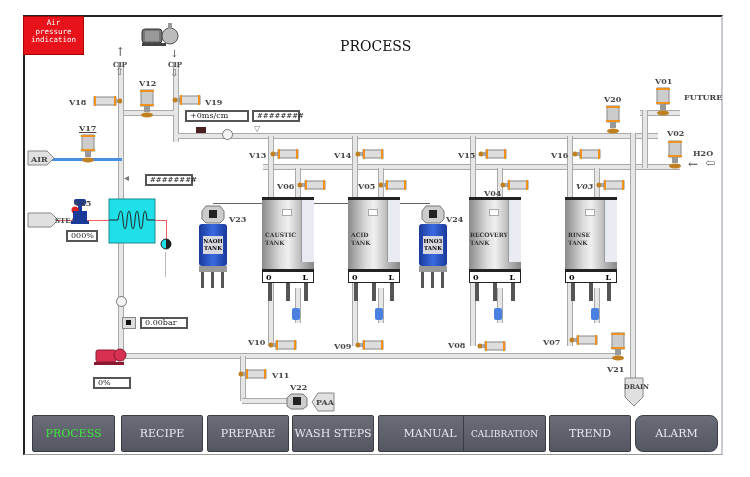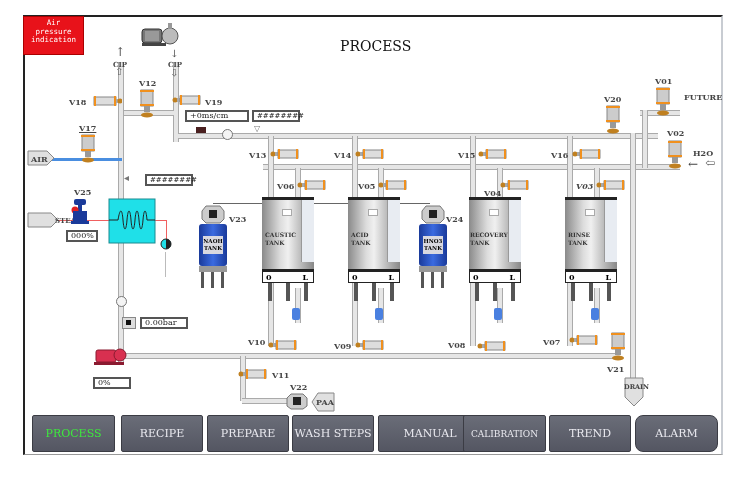--- a/index.html
+++ b/index.html
@@ -331,21 +331,21 @@
   </svg>
 <div class="lbl" style="left:446px;top:214px;">V24</div>
 
 <svg class="abs" style="left:70px;top:198px;" width="20" height="28">
     <rect x="4" y="1" width="12" height="6" rx="2" fill="#1a3a9a"></rect>
     <rect x="8" y="7" width="4" height="6" fill="#1a3a9a"></rect>
     <circle cx="5" cy="12" r="3.5" fill="#e02020"></circle>
     <rect x="3" y="13" width="14" height="10" fill="#1a3a9a"></rect>
     <rect x="1" y="23" width="18" height="3" fill="#1a3a9a"></rect>
   </svg>
-<div class="lbl" style="left:74px;top:187px;">V25</div>
+<div class="lbl" style="left:74px;top:198px;">V25</div>
 
 <svg class="abs" style="left:108px;top:198px;" width="48" height="46">
   <rect x="1" y="1" width="46" height="44" fill="#1fe0e8" stroke="#1a8a90"></rect>
   <path d="M10,22 C12,10 14,10 15,22 C16,34 18,34 19,22 C20,10 22,10 23,22 C24,34 26,34 27,22 C28,10 30,10 31,22 C32,34 34,34 35,22 C36,10 38,10 39,22" fill="none" stroke="#222" stroke-width="1"></path>
   <line x1="1" y1="22" x2="10" y2="22" stroke="#222"></line>
   <line x1="39" y1="22" x2="47" y2="22" stroke="#222"></line>
 </svg>
 
 <svg class="abs" style="left:160px;top:238px;" width="12" height="14">
     <circle cx="6" cy="6" r="5" fill="#1fe0e8" stroke="#222"></circle>

